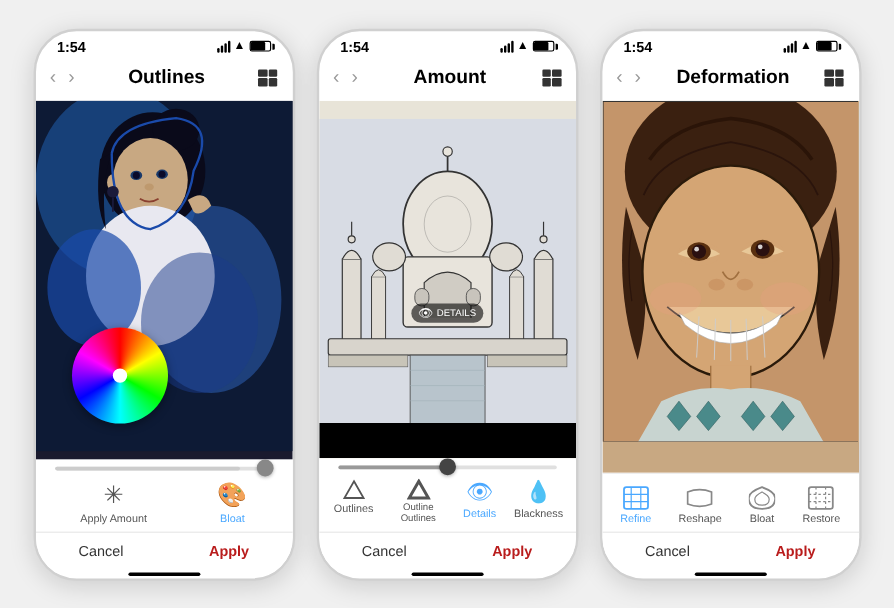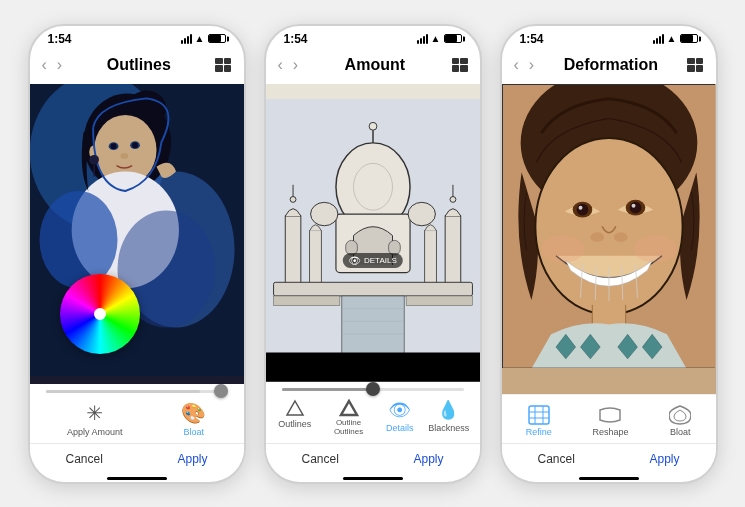--- a/index.html
+++ b/index.html
@@ -216,22 +216,22 @@
 
     .action-btn {
       font-size: 12px;
       font-weight: 400;
       color: #333;
       cursor: pointer;
       padding: 2px 8px;
     }
 
     .action-btn.primary {
-      font-weight: 400;
-      color: #1d4ed8;
+      font-weight: 700;
+      color: #b91c1c;
     }
 
     
     .phone2-image {
       width: 100%;
       height: 100%;
       background: #e8e4d8;
       position: relative;
       overflow: hidden;
     }
@@ -746,20 +746,30 @@
           </svg>
           <span class="tool-btn-label">Reshape</span>
         </div>
         <div class="tool-btn">
           <svg width="22" height="20" viewBox="0 0 22 20">
             <path d="M11 1 Q22 5 22 10 Q22 19 11 19 Q0 19 0 10 Q0 5 11 1 Z" fill="none" stroke="#888" stroke-width="1.5"></path>
             <path d="M11 5 Q17 8 17 11 Q17 16 11 16 Q5 16 5 11 Q5 8 11 5 Z" fill="none" stroke="#888" stroke-width="1"></path>
           </svg>
           <span class="tool-btn-label">Bloat</span>
         </div>
+        <div class="tool-btn">
+          <svg width="22" height="20" viewBox="0 0 22 20">
+            <rect x="1" y="1" width="20" height="18" rx="2" fill="none" stroke="#888" stroke-width="1.5"></rect>
+            <line x1="1" y1="7" x2="21" y2="7" stroke="#888" stroke-width="1" stroke-dasharray="2,2"></line>
+            <line x1="1" y1="13" x2="21" y2="13" stroke="#888" stroke-width="1" stroke-dasharray="2,2"></line>
+            <line x1="7" y1="1" x2="7" y2="19" stroke="#888" stroke-width="1" stroke-dasharray="2,2"></line>
+            <line x1="15" y1="1" x2="15" y2="19" stroke="#888" stroke-width="1" stroke-dasharray="2,2"></line>
+          </svg>
+          <span class="tool-btn-label">Restore</span>
+        </div>
       </div>
       <div class="bottom-actions">
         <span class="action-btn">Cancel</span>
         <span class="action-btn primary">Apply</span>
       </div>
     </div>
     <div class="bottom-home-indicator">
       <div class="home-bar"></div>
     </div>
   </div>

